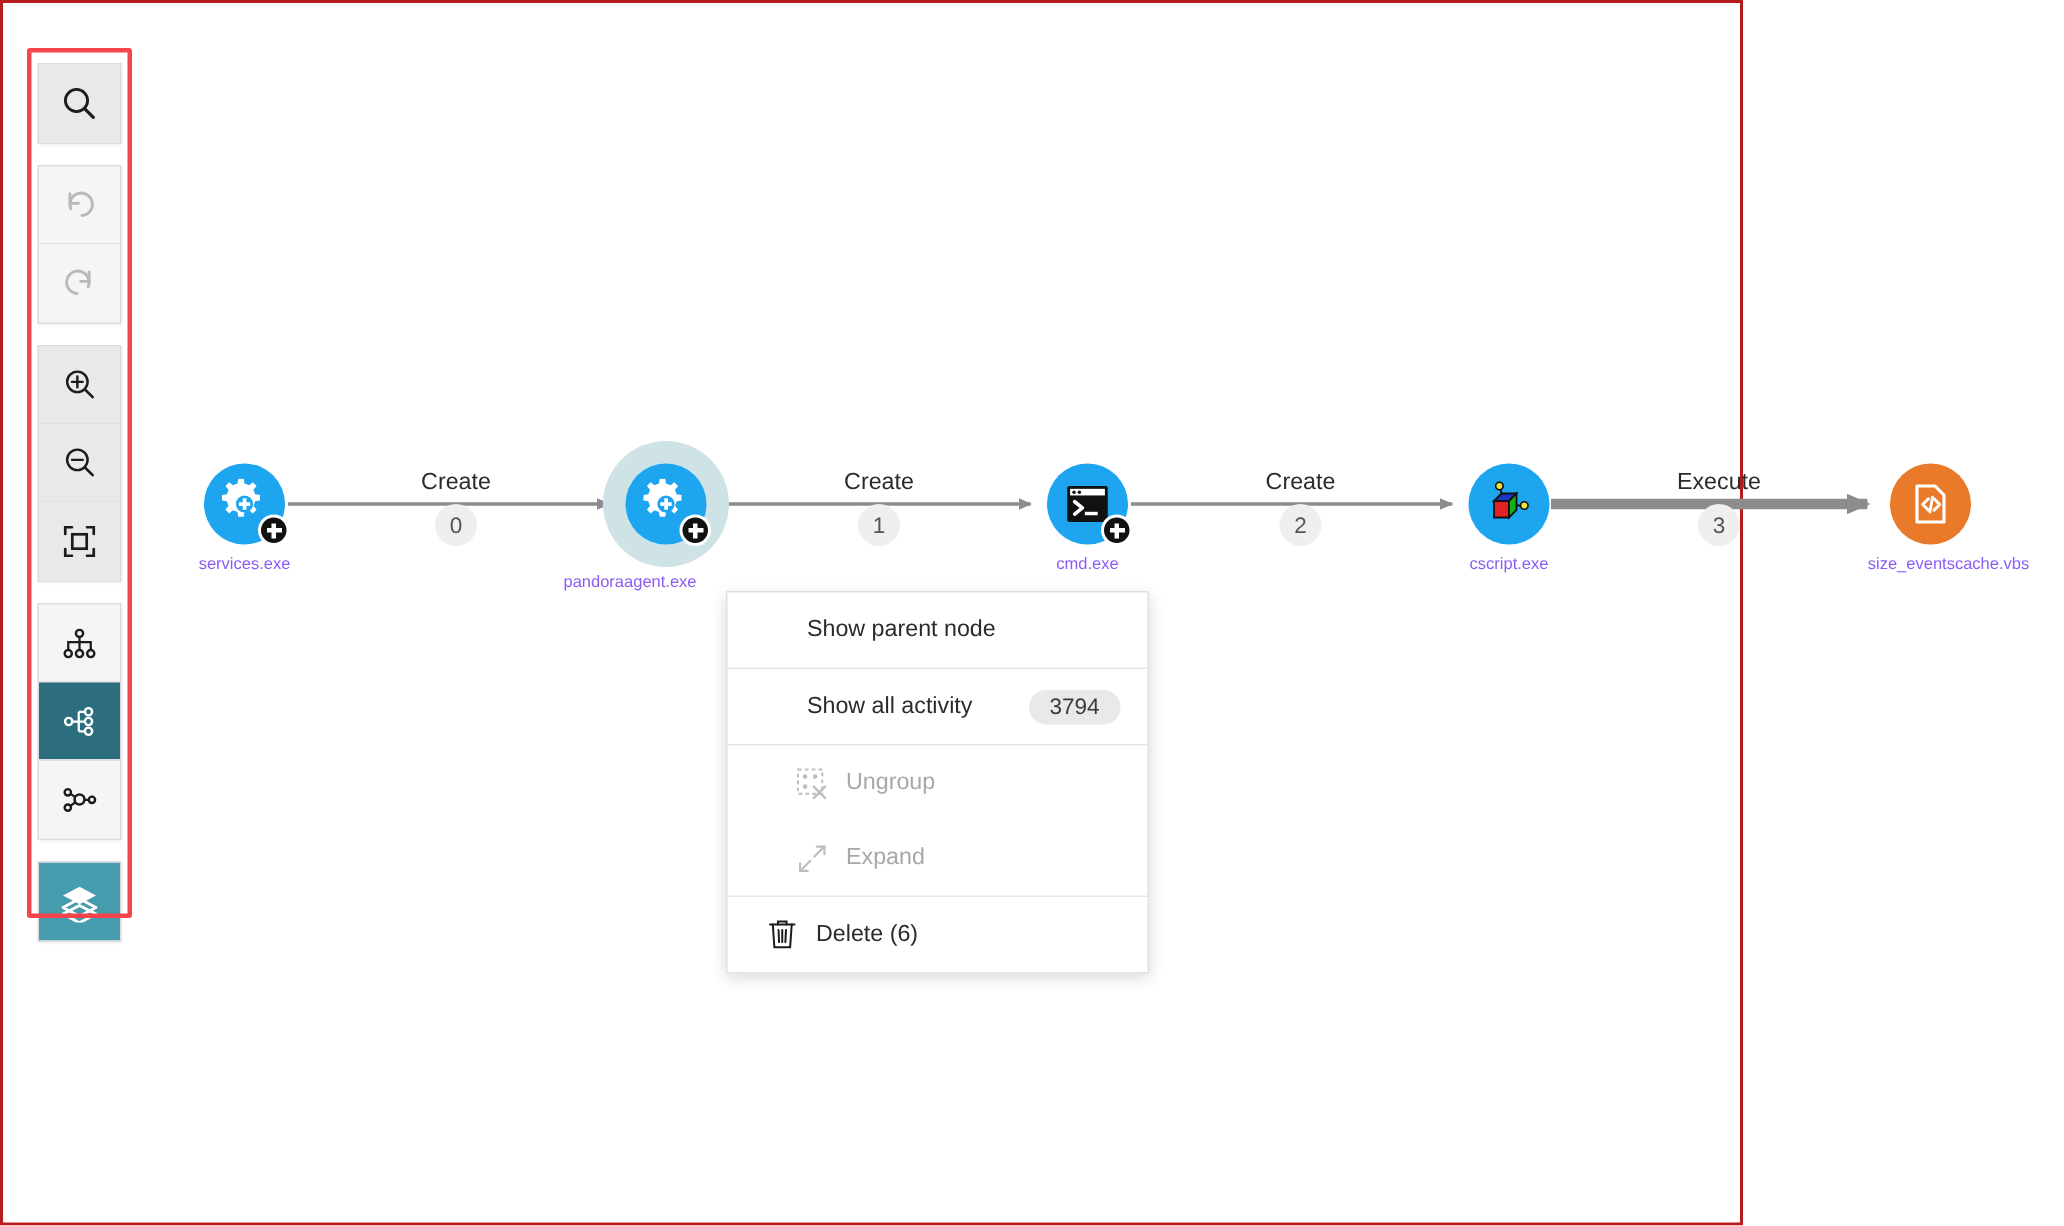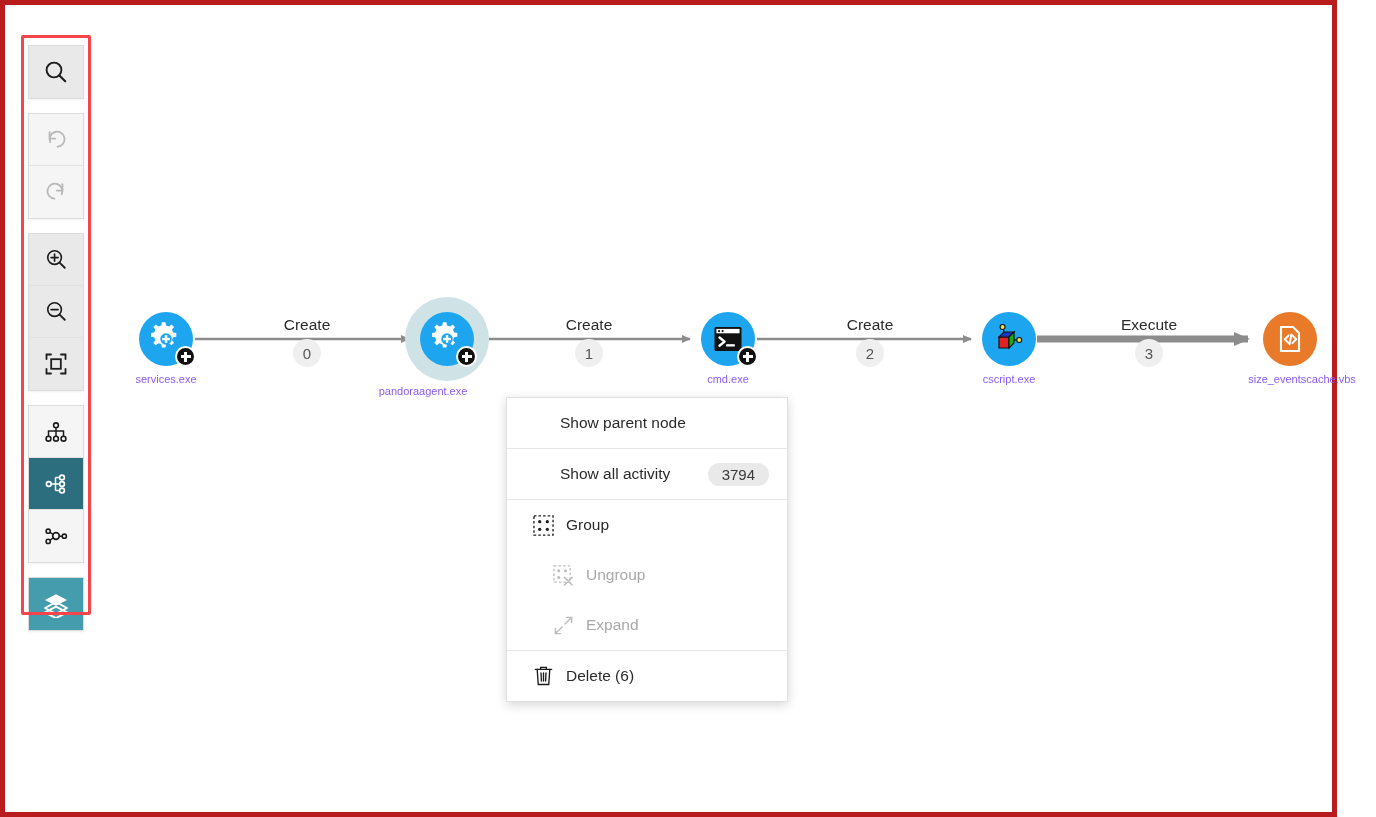--- a/index.html
+++ b/index.html
@@ -4,23 +4,23 @@
 <style>
   * { box-sizing: border-box; margin: 0; padding: 0; }
   html, body {
     width: 1376px; height: 817px;
     background: #ffffff;
     font-family: "Liberation Sans", sans-serif;
     overflow: hidden;
   }
   #app {
     position: relative;
-    width: 1337px; height: 817px;
+    width: 1162px; height: 817px;
     background: #ffffff;
-    border: 5px solid #b91c1c;
+    border: 2px solid #b91c1c;
   }
 
   
   #annot-rect {
     position: absolute;
     left: 16px; top: 30px;
     width: 70px; height: 580px;
     border: 3px solid #f4454a;
     border-radius: 2px;
     pointer-events: none;
@@ -137,21 +137,21 @@
     background: #efefef;
     color: #555555;
     font-size: 15px;
     display: flex; align-items: center; justify-content: center;
     transform: translateX(-50%);
   }
 
   
   #ctx-menu {
     position: absolute;
-    left: 501px; top: 392px;
+    left: 482px; top: 392px;
     width: 282px;
     background: #ffffff;
     border: 1px solid #e0e0e0;
     box-shadow: 0 3px 10px rgba(0,0,0,0.16);
     z-index: 50;
     font-size: 15.5px;
     color: #2b2b2b;
   }
   .menu-section { border-bottom: 1px solid #e6e6e6; }
   .menu-section:last-child { border-bottom: none; }
@@ -409,32 +409,20 @@
     </div>
 
     <div class="menu-section">
       <div class="menu-item indent">
         <span class="m-label">Show all activity</span>
         <span class="m-badge">3794</span>
       </div>
     </div>
 
     <div class="menu-section">
-      <div class="menu-item">
-        <span class="m-icon">
-          <svg width="21" height="21" viewBox="0 0 22 22">
-            <rect x="1" y="1" width="20" height="20" fill="none" stroke="#1c1c1c" stroke-width="1.4" stroke-dasharray="2.6 2.2"></rect>
-            <circle cx="7" cy="7" r="1.7" fill="#1c1c1c"></circle>
-            <circle cx="15" cy="7" r="1.7" fill="#1c1c1c"></circle>
-            <circle cx="7" cy="15" r="1.7" fill="#1c1c1c"></circle>
-            <circle cx="15" cy="15" r="1.7" fill="#1c1c1c"></circle>
-          </svg>
-        </span>
-        <span class="m-label">Group</span>
-      </div>
 
       <div class="menu-item disabled">
         <span class="m-icon">
           <svg width="21" height="21" viewBox="0 0 22 22">
             <rect x="1" y="1" width="17" height="17" fill="none" stroke="#bdbdbd" stroke-width="1.4" stroke-dasharray="2.6 2.2"></rect>
             <circle cx="6" cy="6" r="1.6" fill="#bdbdbd"></circle>
             <circle cx="13" cy="6" r="1.6" fill="#bdbdbd"></circle>
             <circle cx="6" cy="13" r="1.6" fill="#bdbdbd"></circle>
             <path d="M12 13 L20 21 M20 13 L12 21" stroke="#bdbdbd" stroke-width="1.6" stroke-linecap="round"></path>
           </svg>

